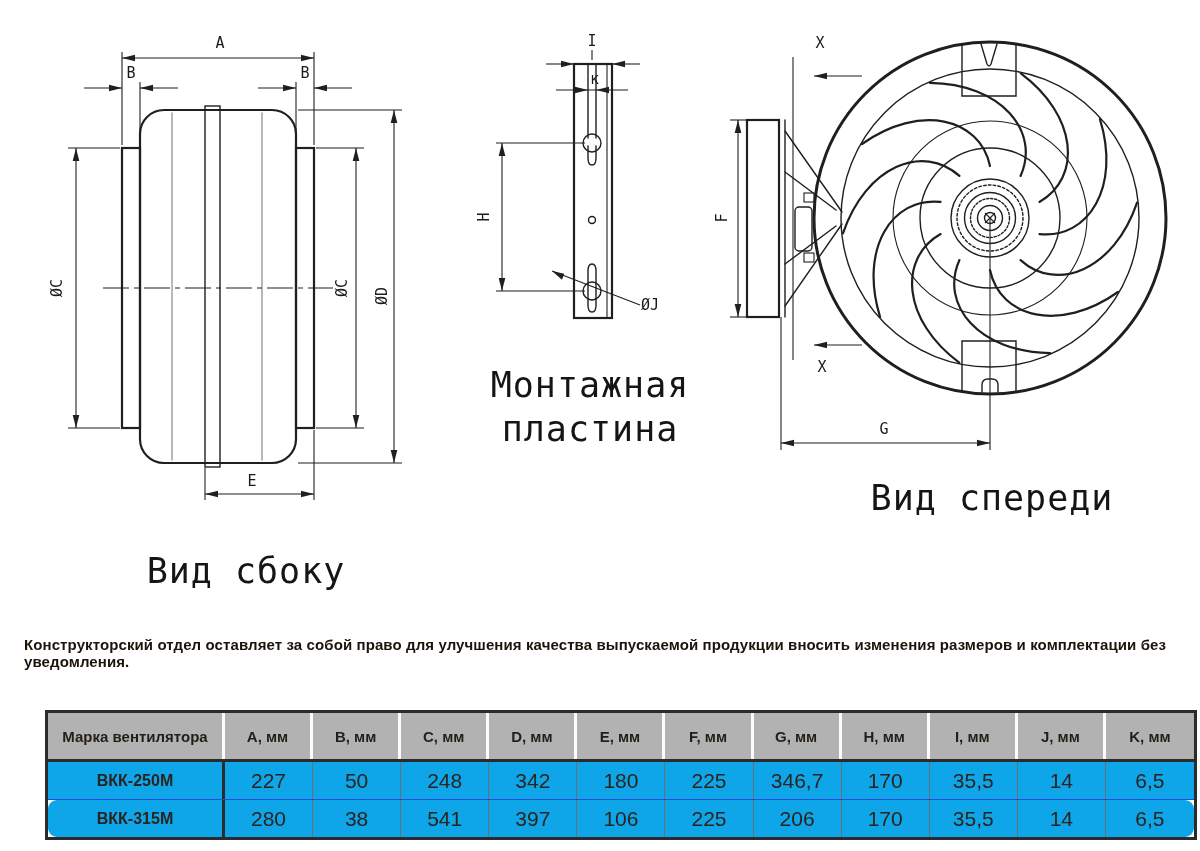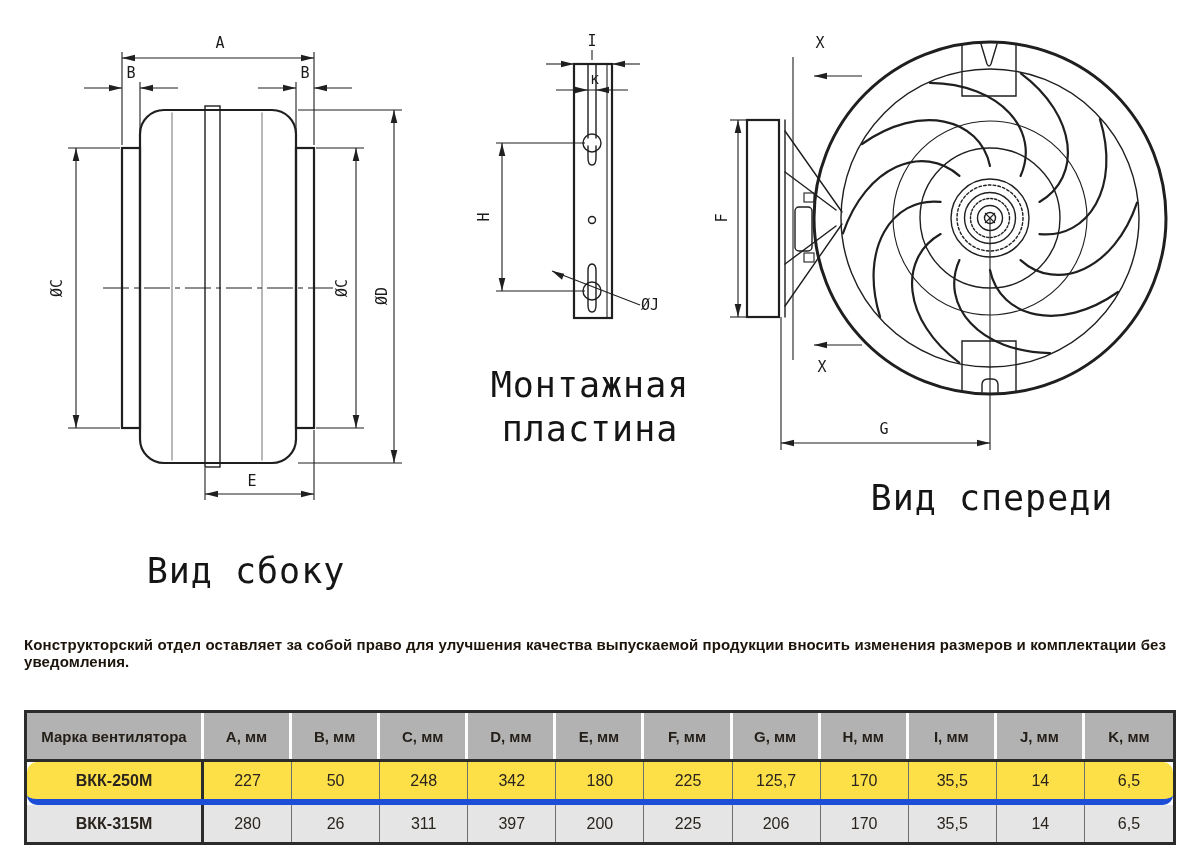--- a/index.html
+++ b/index.html
@@ -12,31 +12,31 @@
   .ln{stroke:#1f1f1f;stroke-width:1.4;fill:none;stroke-linecap:round;}
   .ln2{stroke-width:2.2;}
   .ln3{stroke-width:3;}
   .thin{stroke-width:1.1;}
   .gray{stroke:#9a9a9a;}
   .dim{stroke:#1f1f1f;stroke-width:1.1;fill:none;}
   .arr{fill:#1f1f1f;stroke:none;}
   #disclaimer{position:absolute;left:24px;right:34px;top:636px;
       font-size:15px;font-weight:bold;color:#1c140a;
       text-align:justify;text-align-last:justify;letter-spacing:0.1px;}
-  .tbl{position:absolute;left:24px;top:710px;width:1152px;border:3px solid #2b2b2b;box-sizing:border-box;}
+  .tbl{position:absolute;left:45px;top:710px;width:1152px;border:3px solid #2b2b2b;box-sizing:border-box;}
   .tr{display:grid;grid-template-columns:177px repeat(11,1fr);}
   .thead{background:#b2b2b2;border-bottom:3px solid #2b2b2b;}
   .cell{display:flex;align-items:center;justify-content:center;box-sizing:border-box;}
   .th{height:46px;border-right:3px solid #fdfdfd;font-weight:bold;font-size:15px;color:#241e18;}
   .th:last-child{border-right:none;}
-  .td{height:37px;border-right:1px solid #6f6f6f;font-size:16px;color:#2a241e;}
+  .td{height:37px;border-right:1px solid #6f6f6f;font-size:21px;color:#2a241e;}
   .td:last-child{border-right:none;text-align:center;}
   .td.model{font-weight:bold;font-size:16px;border-right:3px solid #2b2b2b;}
-  .r1{background:#fde047;border-bottom:6px solid #1d4ed8;border-radius:10px;}
-  .r2{background:#e5e5e5;}
+  .r1{background:#0ea5e9;border-bottom:1px solid #1d4ed8;}
+  .r2{background:#0ea5e9;border-radius:9px;}
 </style>
 </head>
 <body>
 
 <div id="page">
 
   <svg width="1200" height="610" viewBox="0 0 1200 610">
     <defs>
       <marker id="ae" markerWidth="15" markerHeight="9" refX="14" refY="4.5" orient="auto" markerUnits="userSpaceOnUse">
         <path d="M1,1.2 L14,4.5 L1,7.8 z" fill="#1f1f1f"></path>
@@ -225,33 +225,33 @@
       <div class="cell th">K, мм</div>
     </div>
     <div class="tr r1">
       <div class="cell td model">ВКК-250М</div>
       <div class="cell td">227</div>
       <div class="cell td">50</div>
       <div class="cell td">248</div>
       <div class="cell td">342</div>
       <div class="cell td">180</div>
       <div class="cell td">225</div>
-      <div class="cell td">125,7</div>
+      <div class="cell td">346,7</div>
       <div class="cell td">170</div>
       <div class="cell td">35,5</div>
       <div class="cell td">14</div>
       <div class="cell td">6,5</div>
     </div>
     <div class="tr r2">
       <div class="cell td model">ВКК-315М</div>
       <div class="cell td">280</div>
-      <div class="cell td">26</div>
-      <div class="cell td">311</div>
+      <div class="cell td">38</div>
+      <div class="cell td">541</div>
       <div class="cell td">397</div>
-      <div class="cell td">200</div>
+      <div class="cell td">106</div>
       <div class="cell td">225</div>
       <div class="cell td">206</div>
       <div class="cell td">170</div>
       <div class="cell td">35,5</div>
       <div class="cell td">14</div>
       <div class="cell td">6,5</div>
     </div>
   </div>
 </div>
 

